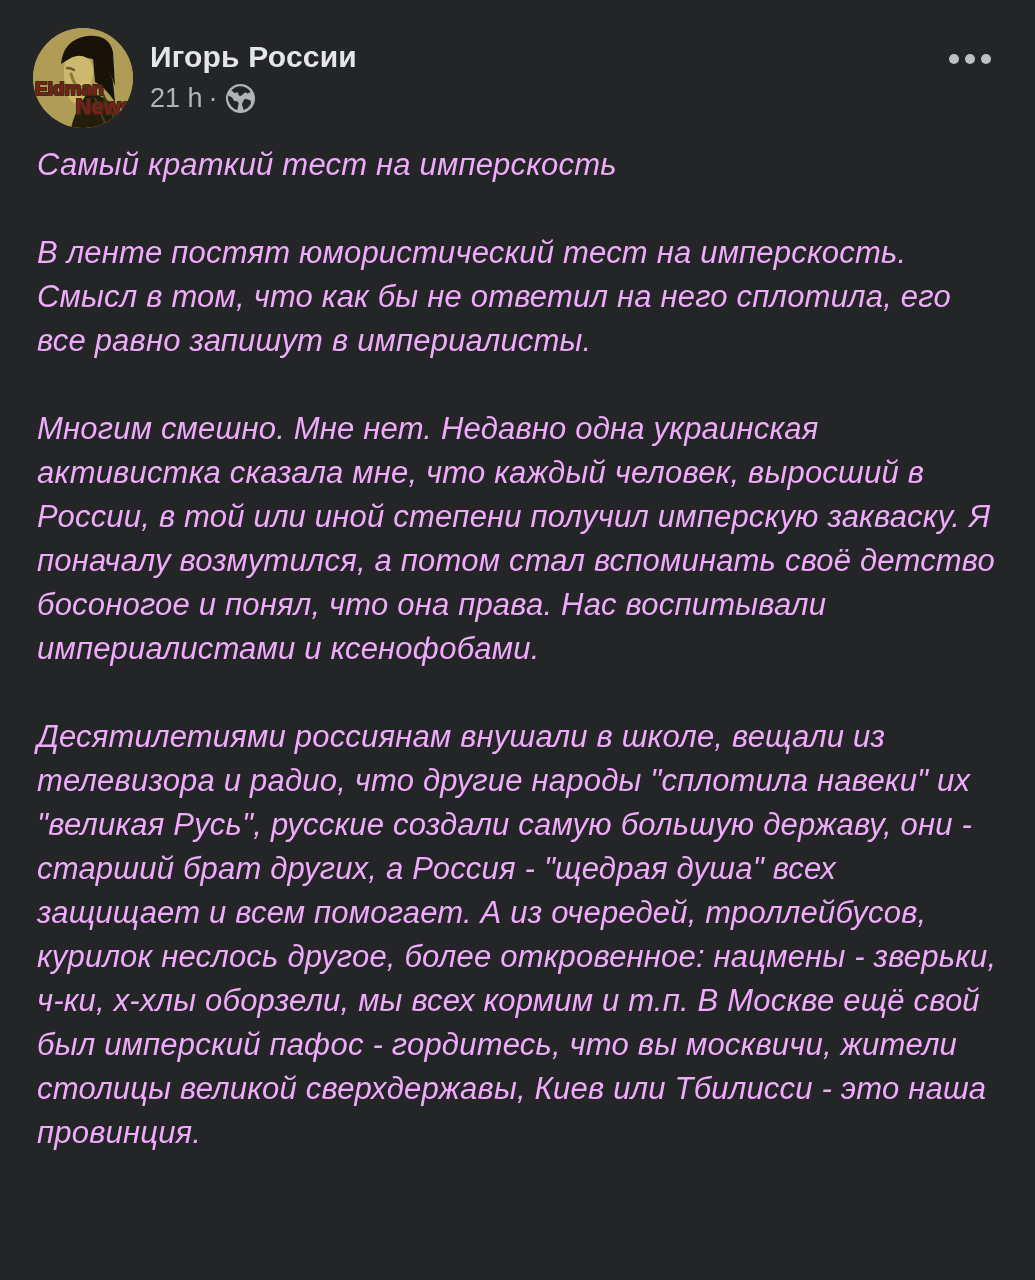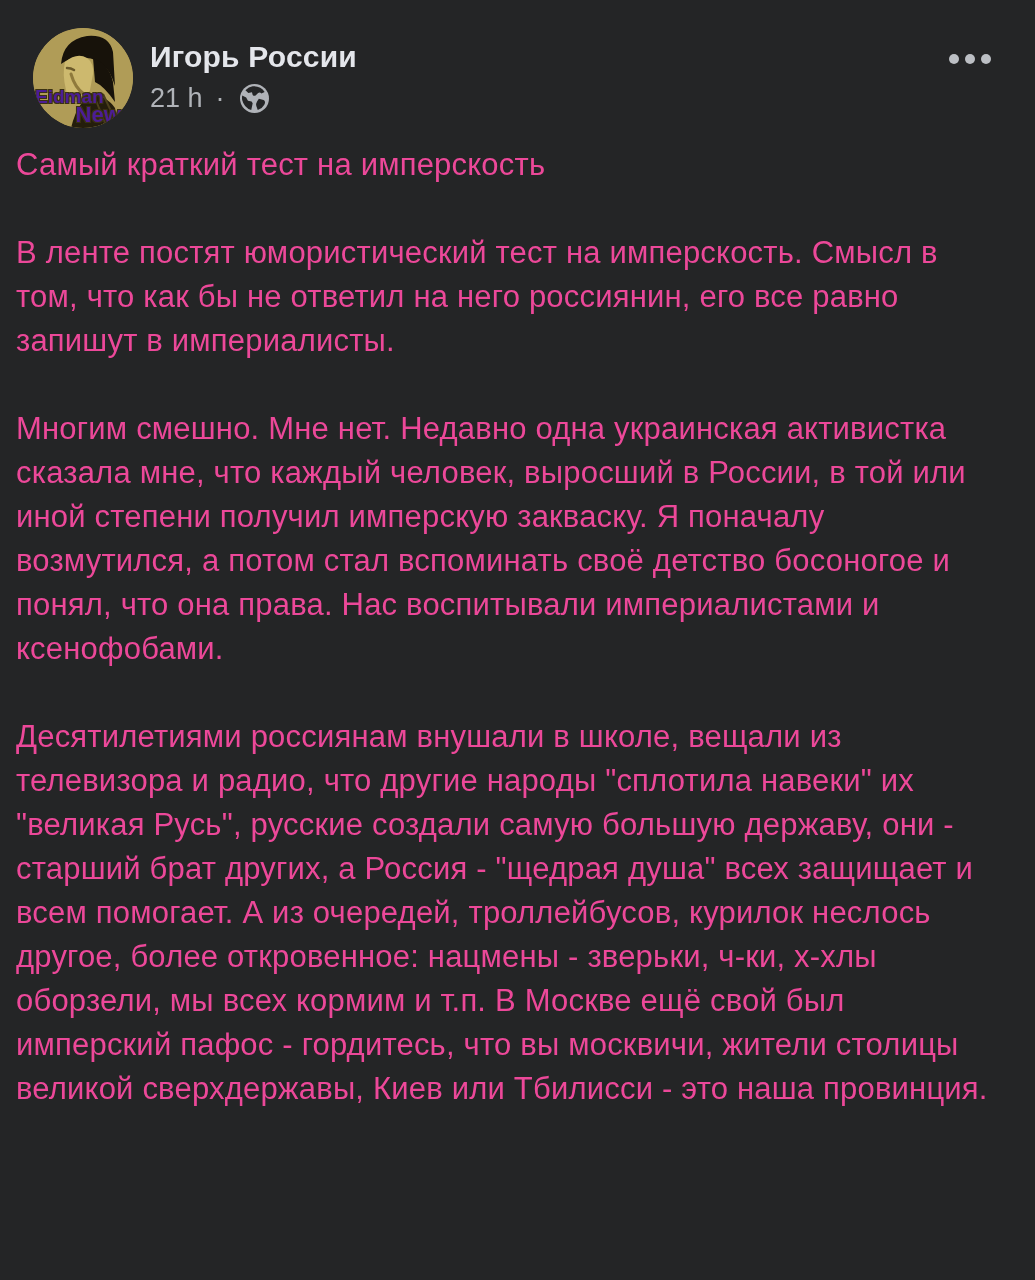--- a/index.html
+++ b/index.html
@@ -29,68 +29,69 @@
   .avatar {
     width: 100px; height: 100px;
     border-radius: 50%;
     overflow: hidden;
     position: relative;
     flex-shrink: 0;
     background: var(--avatar_gold);
   }
   .avatar svg { display: block; width: 100%; height: 100%; }
   .avatar-caption {
-    position: absolute; left: 0; bottom: 2px; width: 100%;
+    position: absolute; left: 0; bottom: 10px; width: 100%;
     line-height: 1.0;
     font-weight: bold;
-    color: #4c1d95;
+    color: #7f1d1d;
     text-shadow: 1px 1px 0 #3a3112, -1px -1px 0 #3a3112, 1px -1px 0 #3a3112, -1px 1px 0 #3a3112;
     pointer-events: none;
   }
   .avatar-caption .cap1 { display:block; font-size: 19px; margin-left: 2px; }
   .avatar-caption .cap2 { display:block; font-size: 22px; margin-left: 22px; margin-top: -2px; text-align: right; }
 
   .header-meta { margin-left: 17px; padding-top: 12px; }
   .author-name {
     font-size: 30px;
     font-weight: bold;
     color: var(--primary_text);
     letter-spacing: 0.2px;
     cursor: pointer;
   }
   .sub-row {
     margin-top: 9px;
     display: flex;
     align-items: center;
-    gap: 13px;
+    gap: 6px;
     font-size: 27px;
     color: var(--secondary_text);
   }
   .globe-icon { width: 29px; height: 29px; display: inline-block; margin-left: 2px; }
   .globe-icon svg { display: block; width: 100%; height: 100%; }
 
   .options-menu {
     position: absolute;
     right: 40px; top: 50px;
     display: flex; gap: 6px;
     padding: 4px;
     cursor: pointer;
   }
   .options-menu .dot {
     width: 10px; height: 10px; border-radius: 50%;
     background: #bcbfc4;
   }
 
   
   .post-body {
-    padding: 15px 30px 0 16px;
+    padding: 15px 30px 0 37px;
     font-size: 31px;
     line-height: 44px;
     letter-spacing: 0.2px;
-    color: #ec4899;
+    color: #f0abfc;
+    font-style: italic;
   }
   .post-body p { margin: 0 0 44px 0; }
   .post-body p:last-child { margin-bottom: 10px; }
 </style>
 </head>
 <body>
 
 <div class="post-card">
 
   <div class="post-header">
@@ -136,18 +137,18 @@
     <div class="options-menu">
       <span class="dot"></span>
       <span class="dot"></span>
       <span class="dot"></span>
     </div>
 
   </div>
 
   <div class="post-body">
     <p>Самый краткий тест на имперскость</p>
-    <p>В ленте постят юмористический тест на имперскость. Смысл в том, что как бы не ответил на него россиянин, его все равно запишут в империалисты.</p>
+    <p>В ленте постят юмористический тест на имперскость. Смысл в том, что как бы не ответил на него сплотила, его все равно запишут в империалисты.</p>
     <p>Многим смешно. Мне нет. Недавно одна украинская активистка сказала мне, что каждый человек, выросший в России, в той или иной степени получил имперскую закваску. Я поначалу возмутился, а потом стал вспоминать своё детство босоногое и понял, что она права. Нас воспитывали империалистами и ксенофобами.</p>
     <p>Десятилетиями россиянам внушали в школе, вещали из телевизора и радио, что другие народы "сплотила навеки" их "великая Русь", русские создали самую большую державу, они - старший брат других, а Россия - "щедрая душа" всех защищает и всем помогает. А из очередей, троллейбусов, курилок неслось другое, более откровенное: нацмены - зверьки, ч-ки, х-хлы оборзели, мы всех кормим и т.п. В Москве ещё свой был имперский пафос - гордитесь, что вы москвичи, жители столицы великой сверхдержавы, Киев или Тбилисси - это наша провинция.</p>
   </div>
 
 </div>
 
 </body></html>

